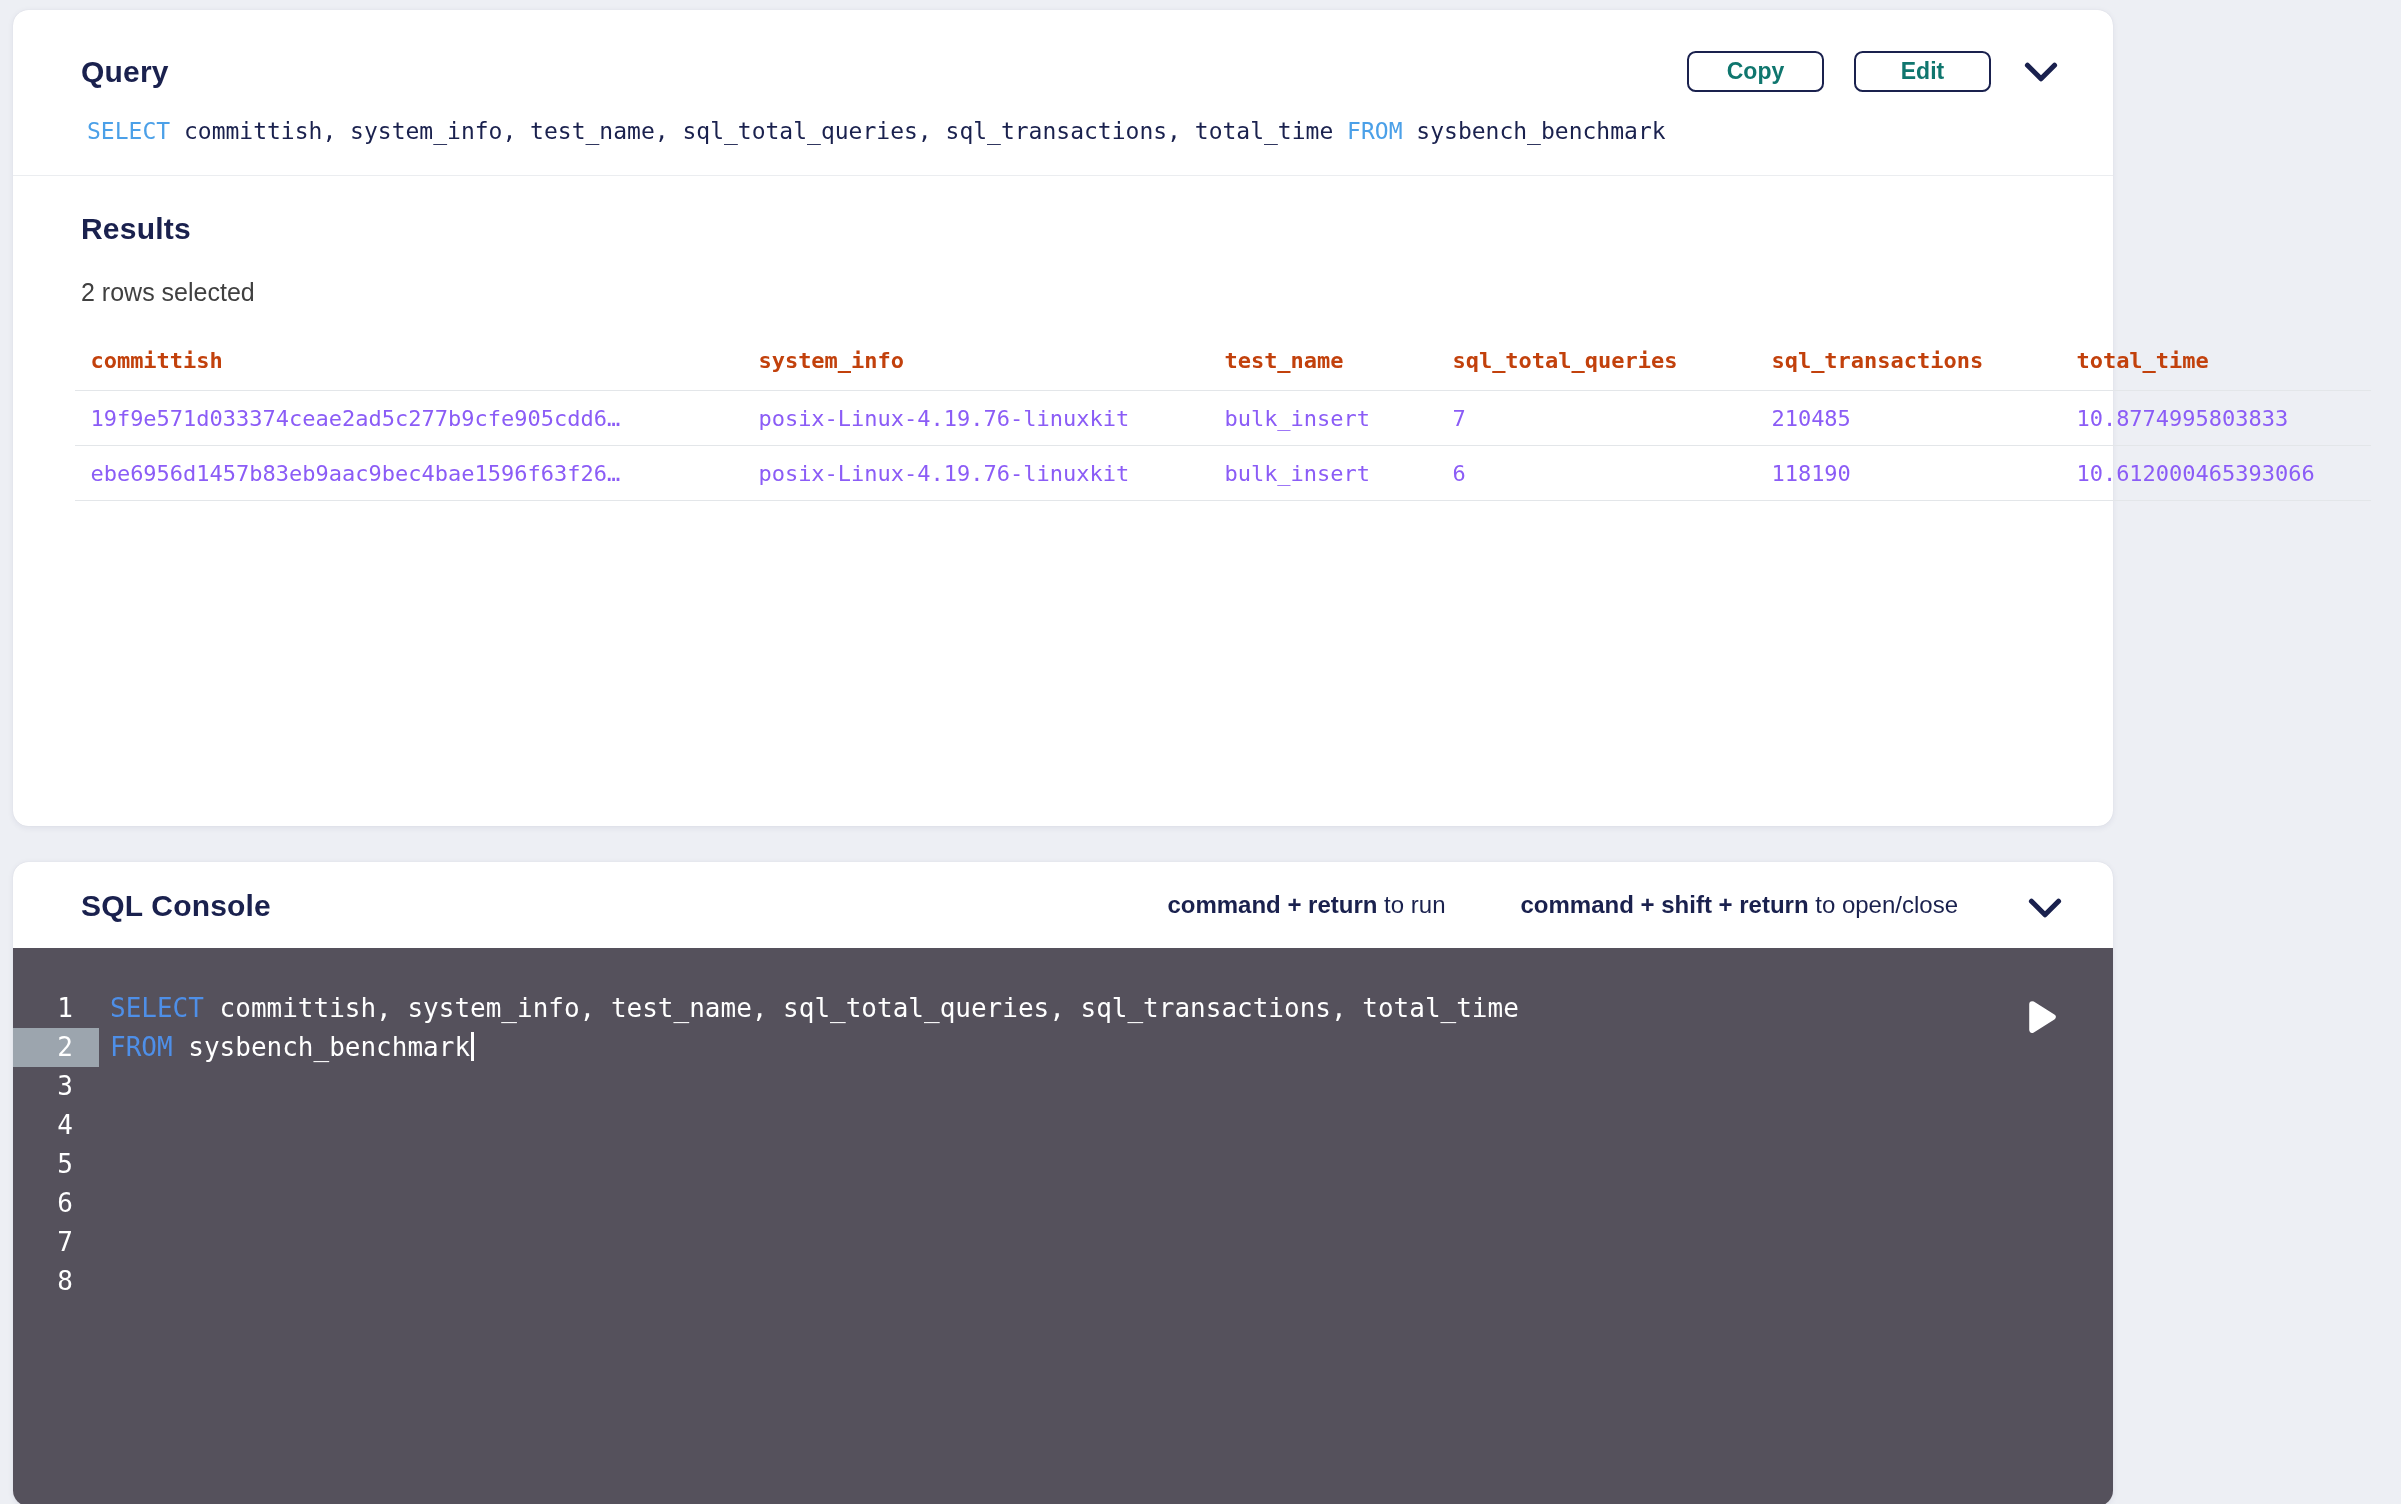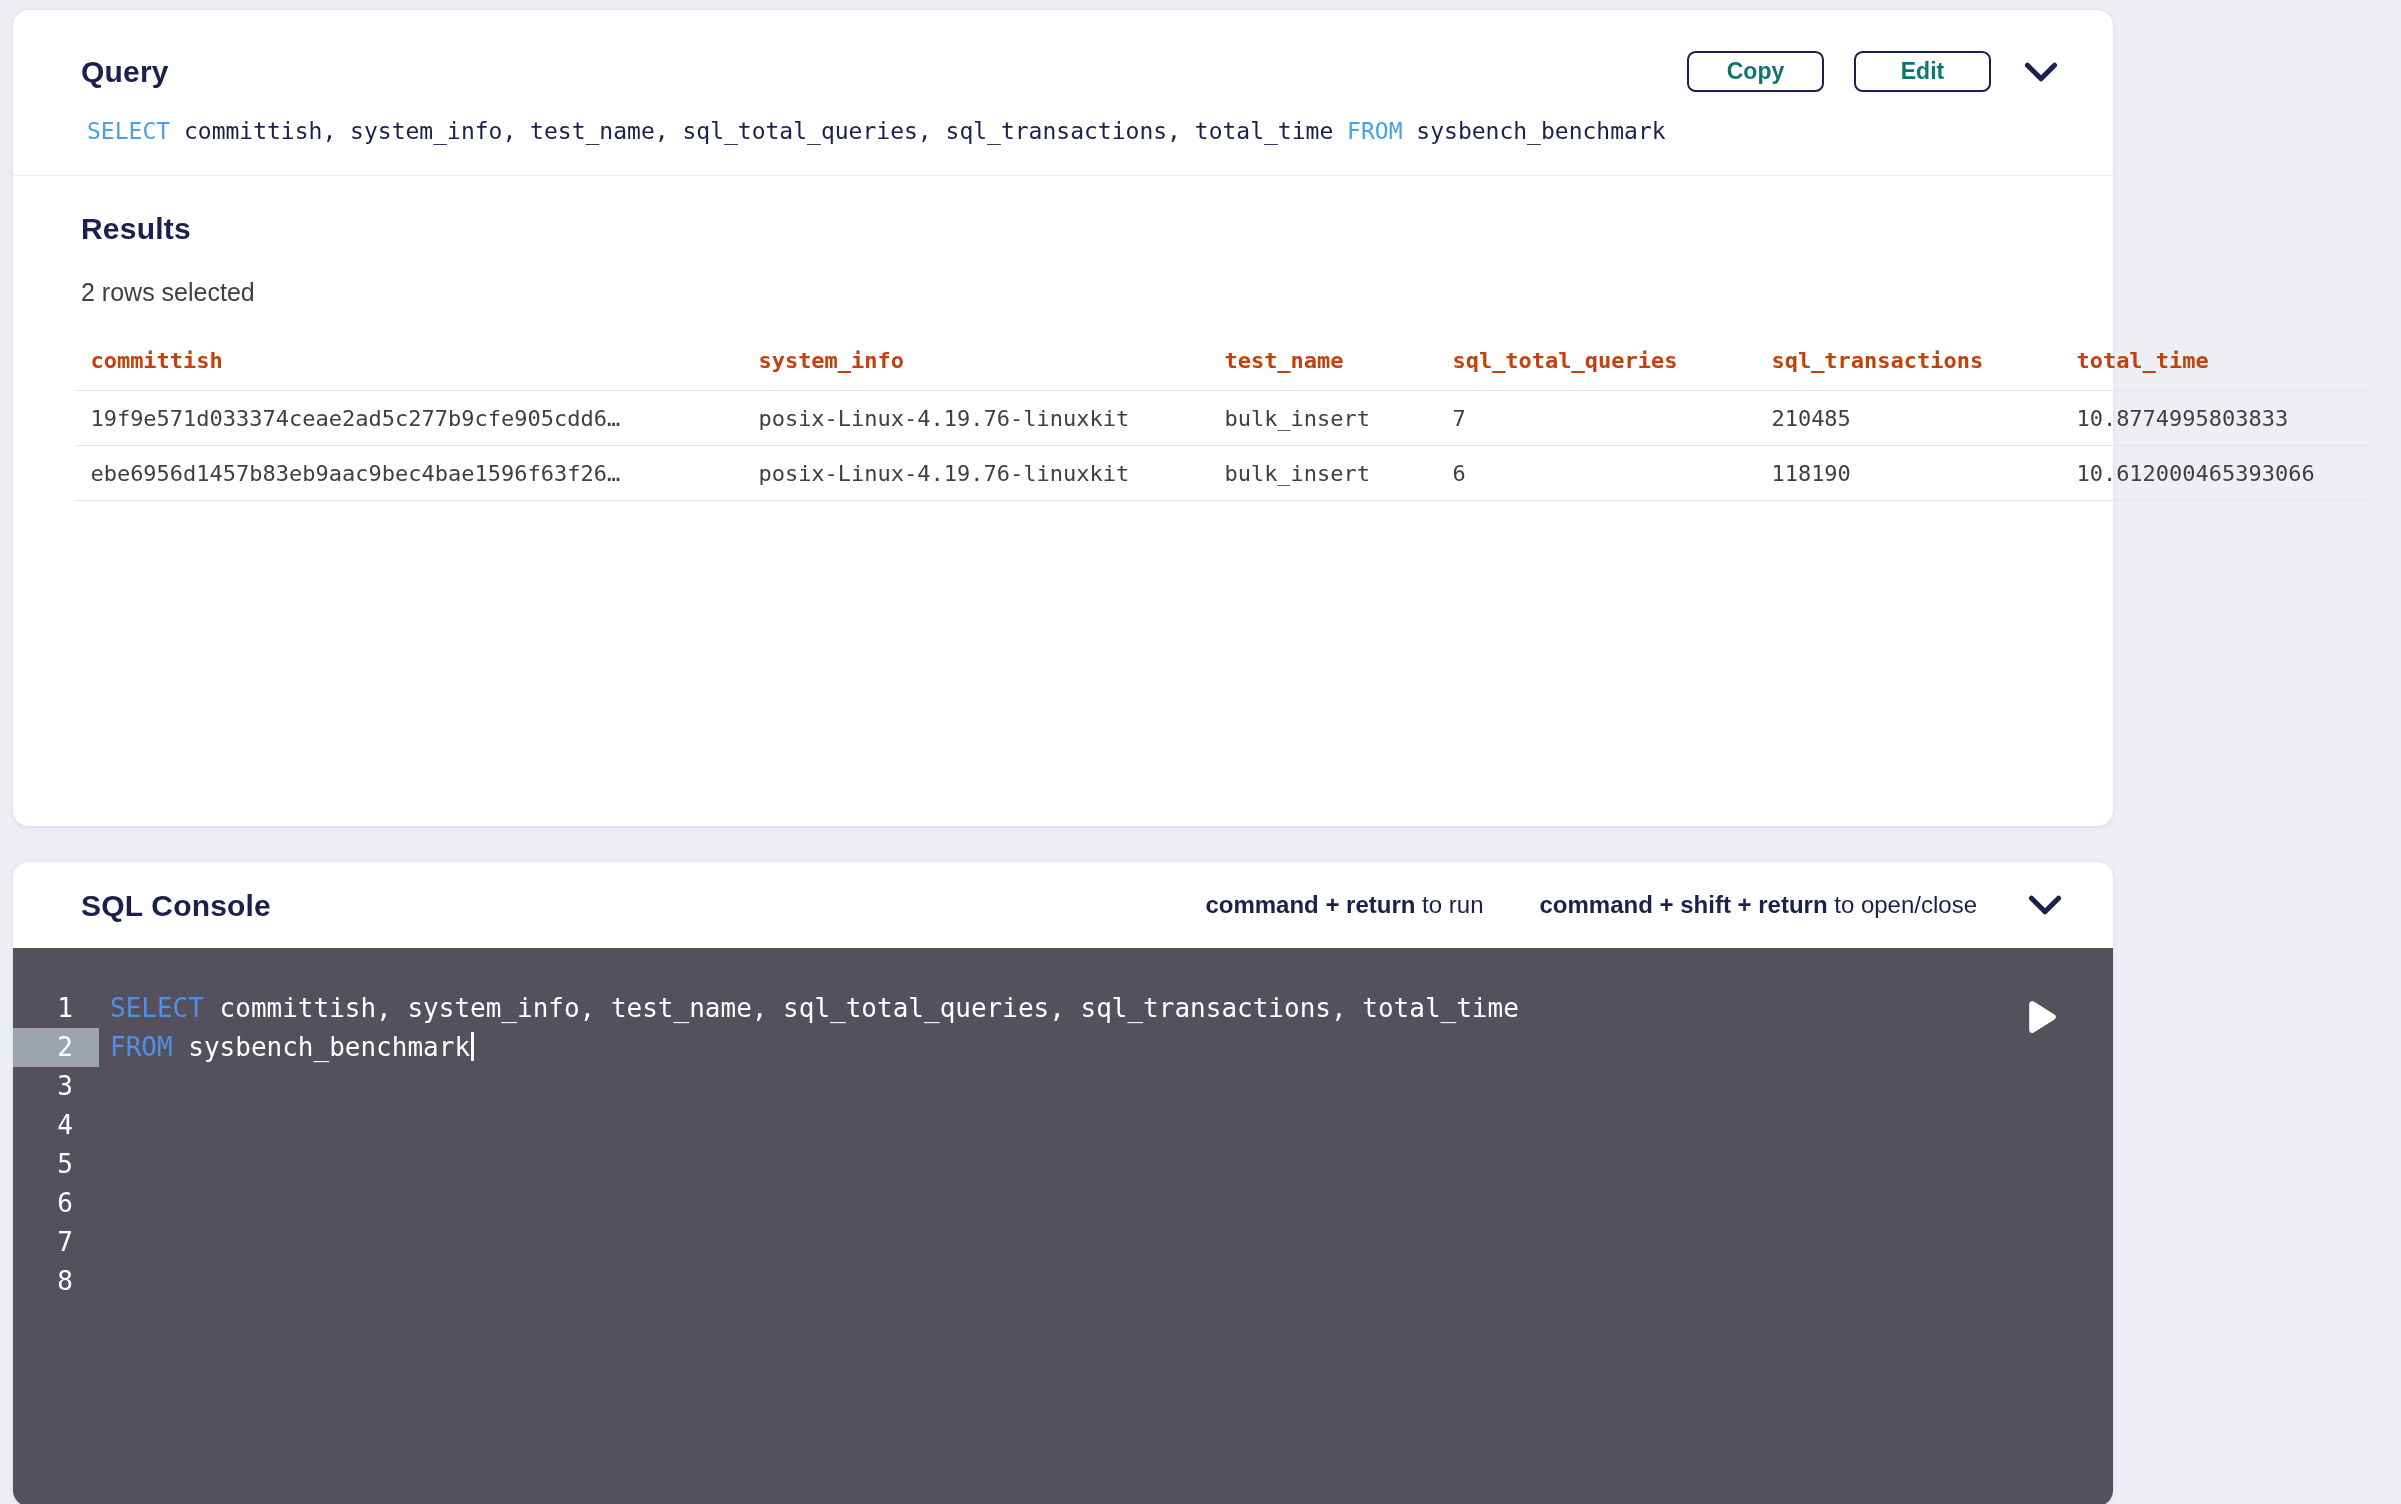--- a/index.html
+++ b/index.html
@@ -64,42 +64,42 @@
     font-family: "DejaVu Sans Mono", "Liberation Mono", monospace;
     font-size: 22px;
   }
   .results-table th {
     text-align: left; font-weight: 700; color: #c2410c;
     padding: 10.3px 8.6px 17px 15.4px;
     border-bottom: 1.7px solid #E3E6E9;
     white-space: nowrap; overflow: hidden;
   }
   .results-table td {
-    color: #404040;
+    color: #8b5cf6;
     padding: 0 8.6px 0 15.4px;
     height: 55px;
     border-bottom: 1.7px solid #E3E6E9;
     white-space: nowrap; overflow: hidden;
   }
   .col-committish { width: 668px; }
   .col-sysinfo   { width: 466px; }
   .col-testname  { width: 228px; }
   .col-queries   { width: 319px; }
   .col-transactions { width: 305px; }
   .col-totaltime { width: 310px; }
 
   
   .console-panel { top: 847px; height: 644px; overflow: hidden; margin-top: 15px; }
 
   .cp-header {
     height: 86px;
     display: flex; justify-content: space-between; align-items: center;
     padding: 0 51px 0 68px;
   }
-  .hints { display: flex; align-items: center; }
+  .hints { display: flex; align-items: flex-end; gap: 19px; }
   .hint { font-size: 24px; color: #1A214E; margin-left: 56px; }
   .hint b { font-weight: 700; }
   .hints .chev { margin-left: 51px; }
 
   .editor {
     position: relative;
     height: 559px;
     background: #55515C;
     padding-top: 41px;
     font-family: "DejaVu Sans Mono", "Liberation Mono", monospace;

